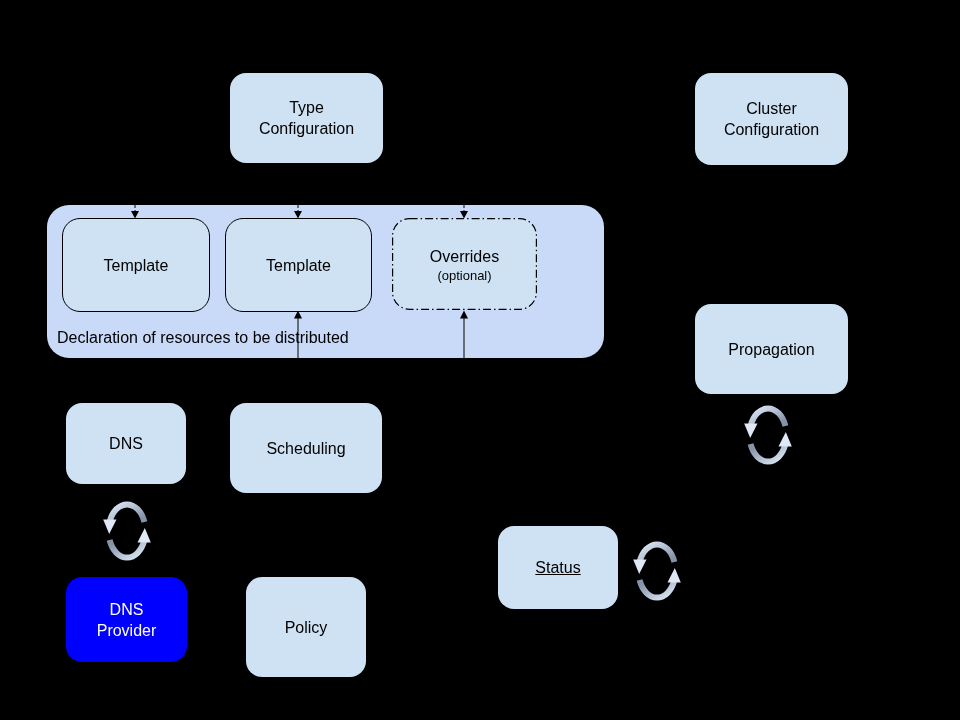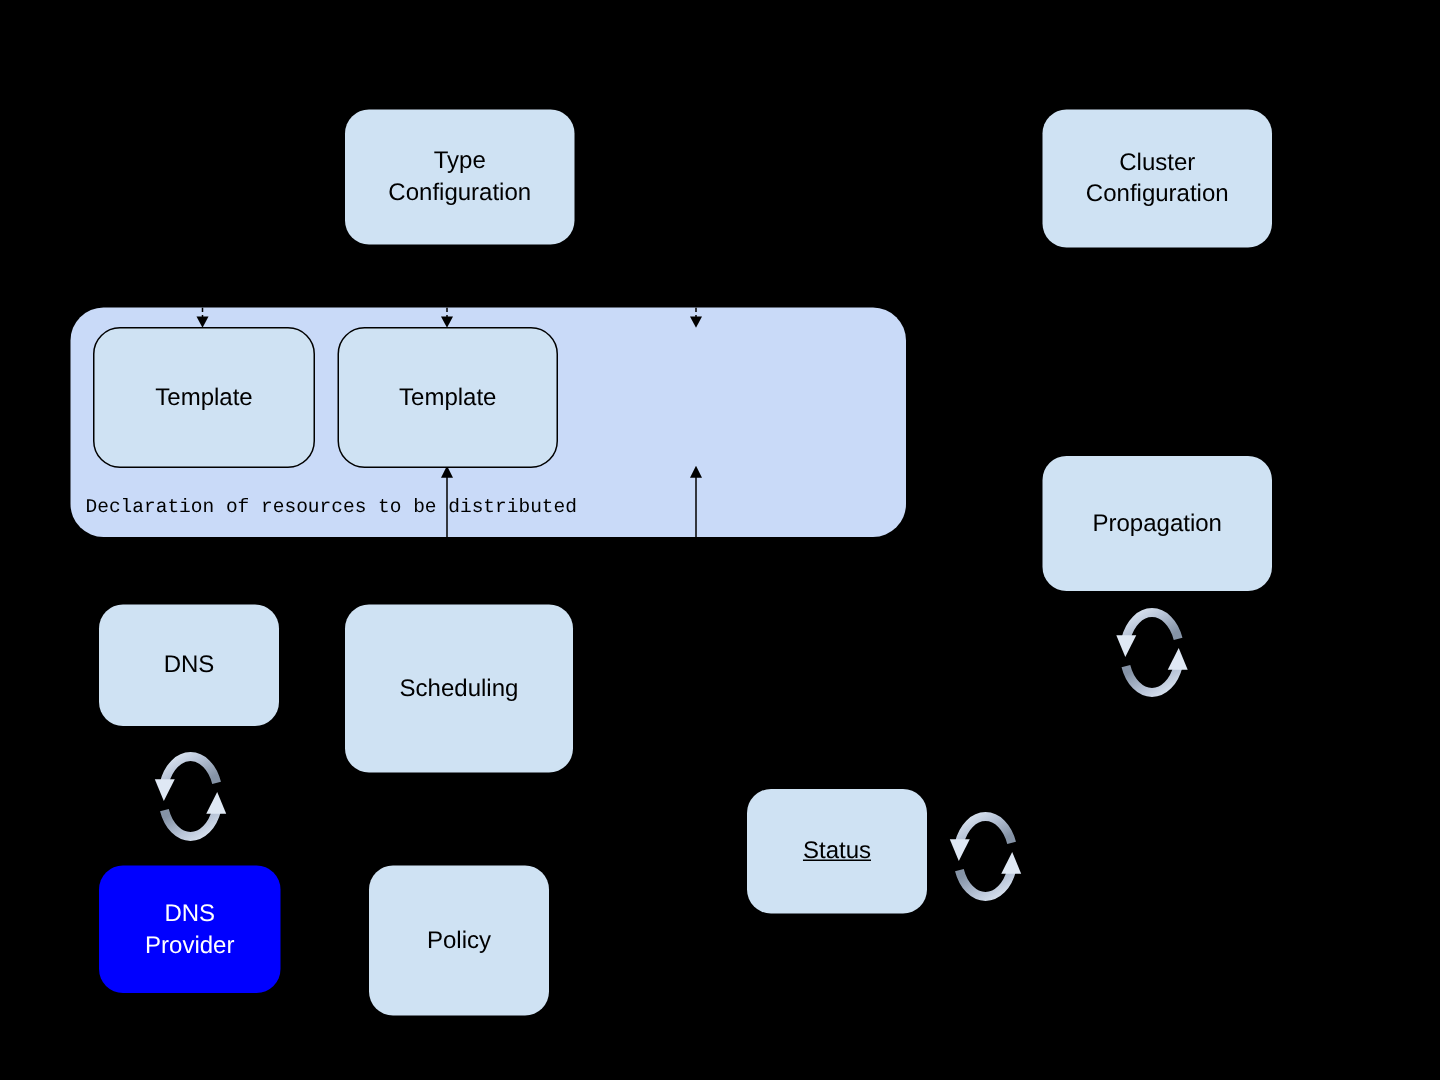--- a/index.html
+++ b/index.html
@@ -18,21 +18,21 @@
   }
   .blue { background:var(--highlight_fill,#0000ff); color:var(--highlight_text,#fff); }
   .bold { font-weight:bold; }
   .bordered { border:1.3px solid var(--border,#000); }
   .group-container {
     position:absolute; background:var(--container_fill,#c9daf8);
     border-radius:22px;
     padding-left:44px;
   }
   .group-container .node { border-radius:18px; }
-  .caption { position:absolute; font-size:13px; line-height:14px; white-space:nowrap;font-family:Liberation Mono, monospace; }
+  .caption { position:absolute; font-size:16px; line-height:14px; white-space:nowrap; }
   .note { font-size:13px; line-height:15px; margin-top:1px; }
   .arrows, .dashdot-border { position:absolute; left:0; top:0; pointer-events:none; }
   .sync { position:absolute; }
   .suffix { margin-left:5px; }
   .italic { font-style:italic; }
   .defs { position:absolute; width:0; height:0; }
 </style>
 </head>
 <body>
 
@@ -95,29 +95,36 @@
     </svg>
 
     <div class="node bordered" style="left:15px; top:13px; width:146px; height:92px;">
       <span>Template</span>
     </div>
 
     <div class="node bordered" style="left:178px; top:13px; width:145px; height:92px;">
       <span>Template</span>
     </div>
 
+    <div class="node" style="left:345px; top:13px; width:145px; height:92px;">
+      <svg class="dashdot-border" width="145" height="92" viewBox="0 0 145 92">
+        <rect x="0.6" y="0.6" width="143.8" height="90.8" rx="17" fill="none" stroke="var(--border,#000)" stroke-width="1.2" stroke-dasharray="8 3 1.5 3"></rect>
+      </svg>
+      <span>Overrides</span>
+      <span class="note">(optional)</span>
+    </div>
 
     <div class="caption" style="left:10px; top:126px;">Declaration of resources to be distributed</div>
   </div>
 
   <div class="node" style="left:66px; top:403px; width:120px; height:81px;">
     <span>DNS</span>
   </div>
 
-  <div class="node" style="left:230px; top:403px; width:152px; height:112px;">
+  <div class="node" style="left:230px; top:403px; width:152px; height:90px;">
     <span>Scheduling</span>
   </div>
 
   <svg class="sync" style="left:101px; top:494px;" width="52" height="74" viewBox="0 0 52 74">
     <use href="#sync-glyph"></use>
   </svg>
 
   <div class="node blue" style="left:66px; top:577px; width:121px; height:85px;">
     <span>DNS</span>
     <span>Provider</span>

